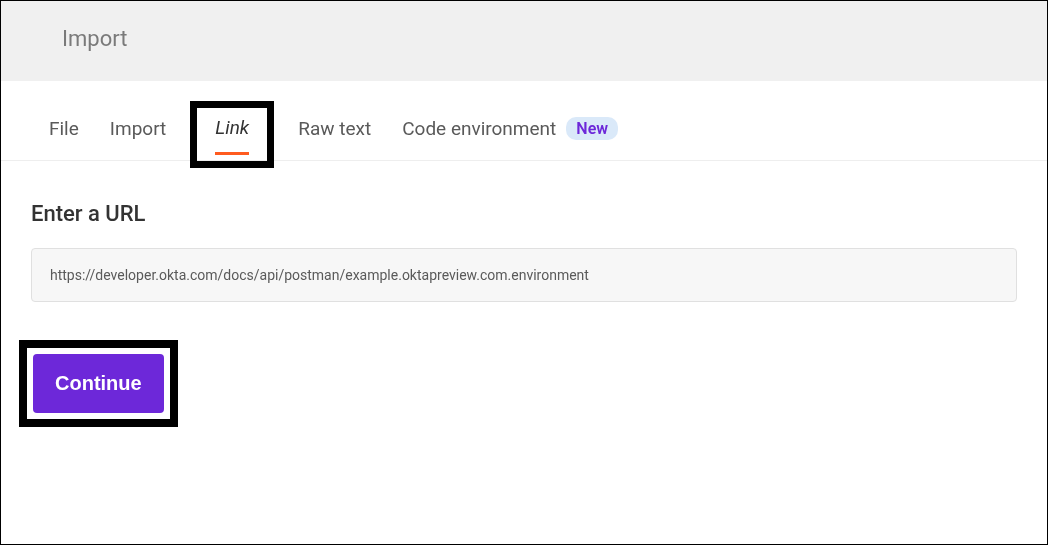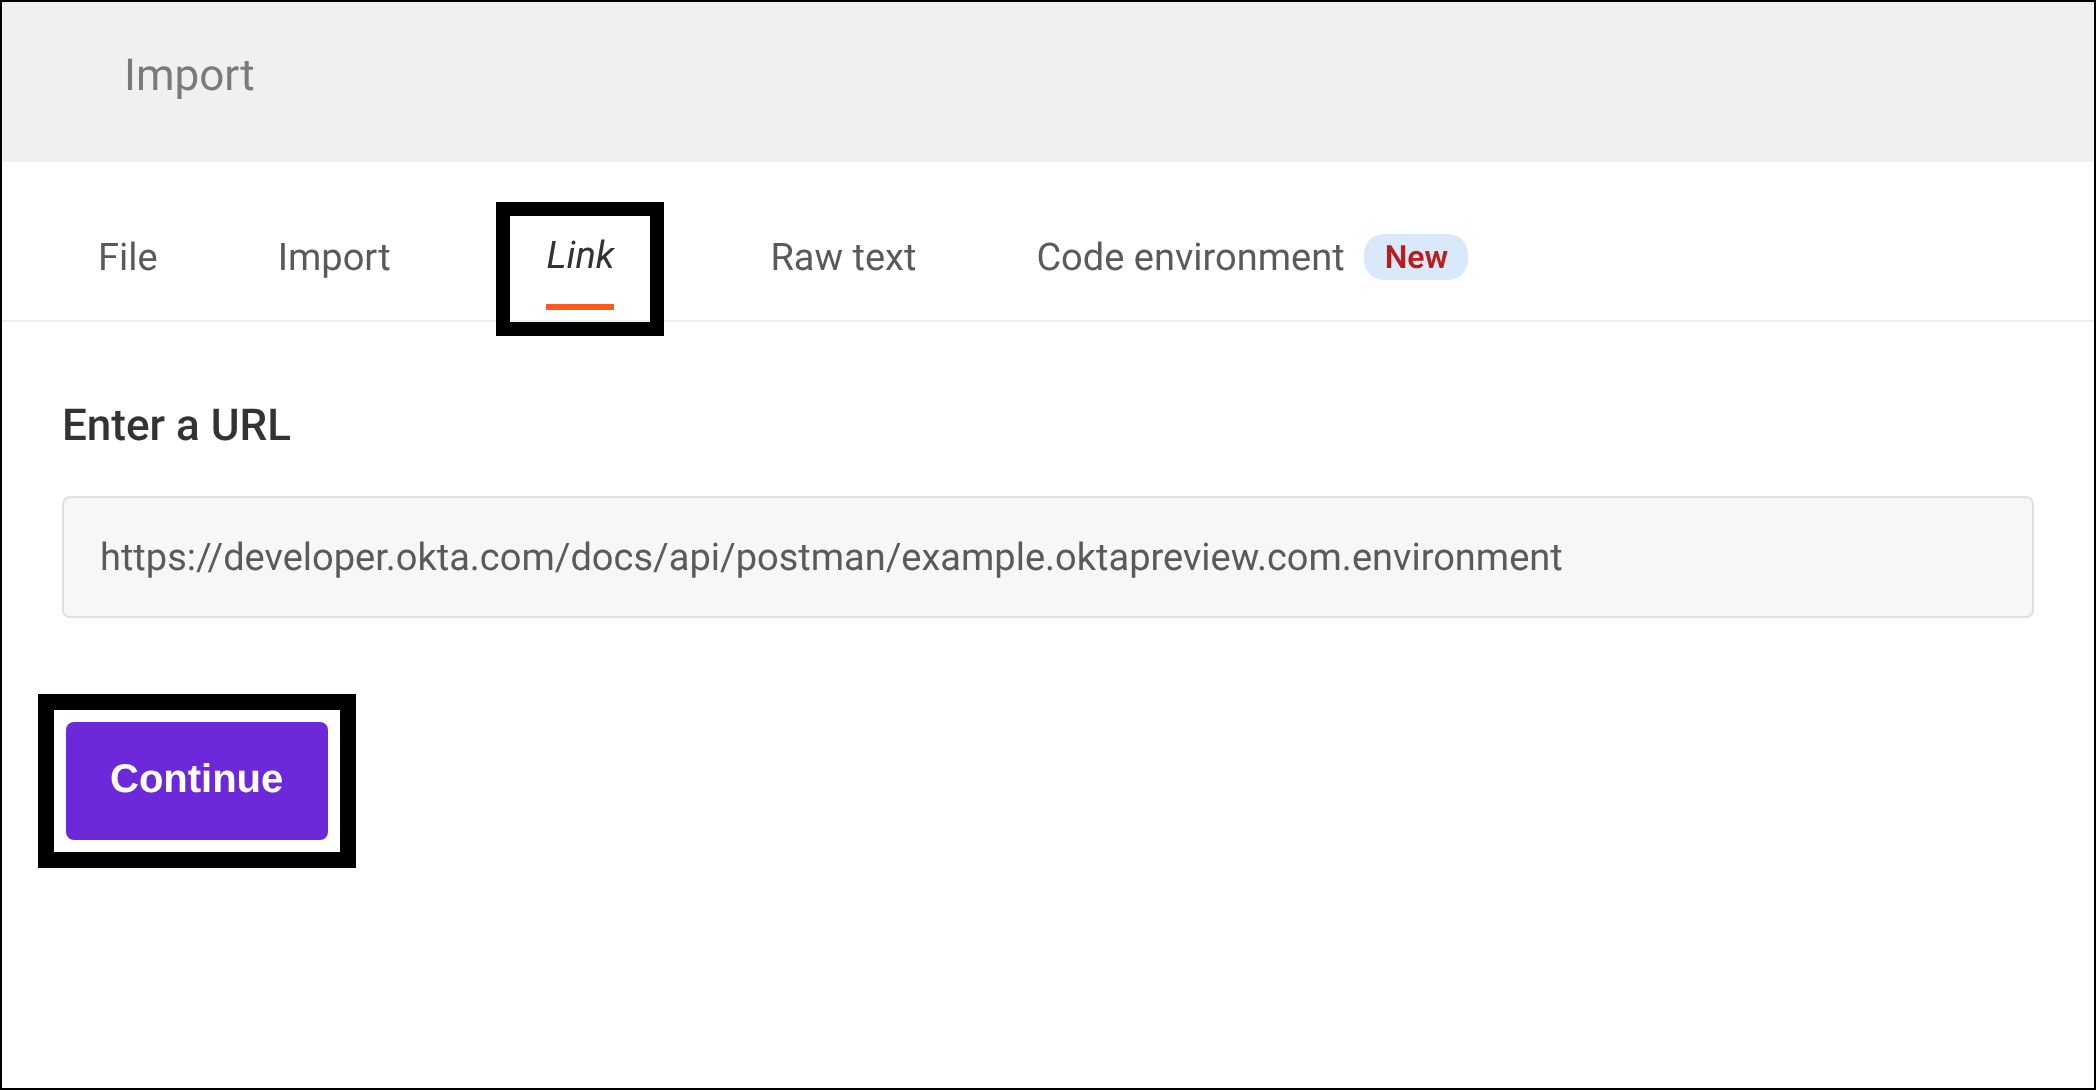--- a/index.html
+++ b/index.html
@@ -25,21 +25,21 @@
       margin-left: 31px;
     }
     .content {
       padding: 0;
     }
     .tabs {
       display: flex;
       align-items: center;
       padding: 32px 30px 12px 48px;
       border-bottom: 1px solid #eee;
-      gap: 60px;
+      gap: 31px;
     }
     .tab {
       color: #5a5a5a;
       font-size: 19px;
       font-weight: 400;
       cursor: pointer;
       position: relative;
       padding-bottom: 4px;
     }
     .tab.active {
@@ -61,39 +61,39 @@
       margin: -12px -7px -20px -7px;
       display: inline-block;
     }
     .tab-with-badge {
       display: flex;
       align-items: center;
       gap: 10px;
     }
     .badge {
       background: #dae9f9;
-      color: #b91c1c;
+      color: #6d28d9;
       font-size: 16px;
       font-weight: 600;
       padding: 2px 10px;
       border-radius: 10px;
     }
     .form-section {
       padding: 40px 30px 20px 30px;
     }
     .form-label {
       color: #333;
       font-size: 22px;
       font-weight: 500;
       margin-bottom: 22px;
     }
     .url-input {
       width: 100%;
       padding: 18px 18px;
-      font-size: 19px;
+      font-size: 14px;
       color: #5a5a5a;
       background: #f7f7f7;
       border: 1px solid #e0e0e0;
       border-radius: 4px;
       font-family: inherit;
     }
     .button-wrap {
       padding: 18px 18px;
     }
     .button-highlight-box {

